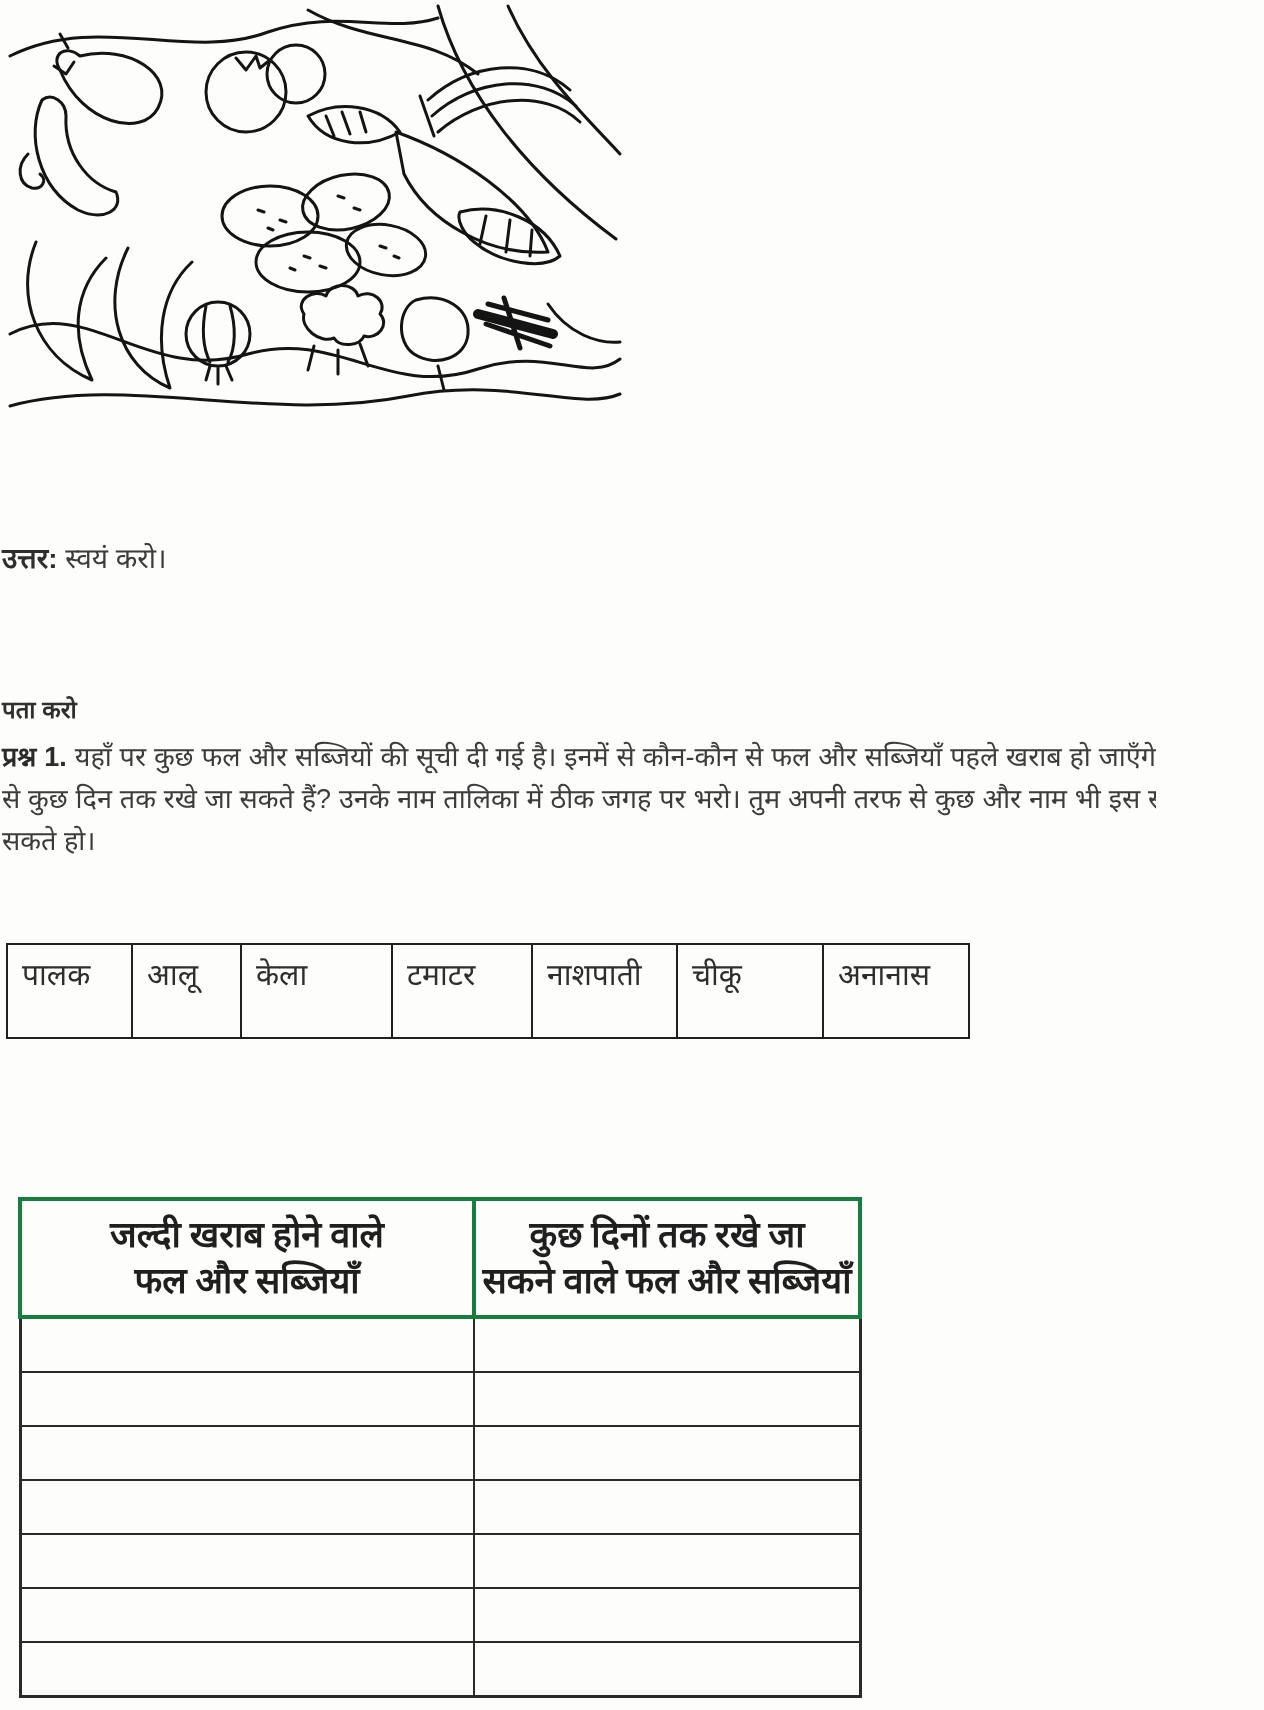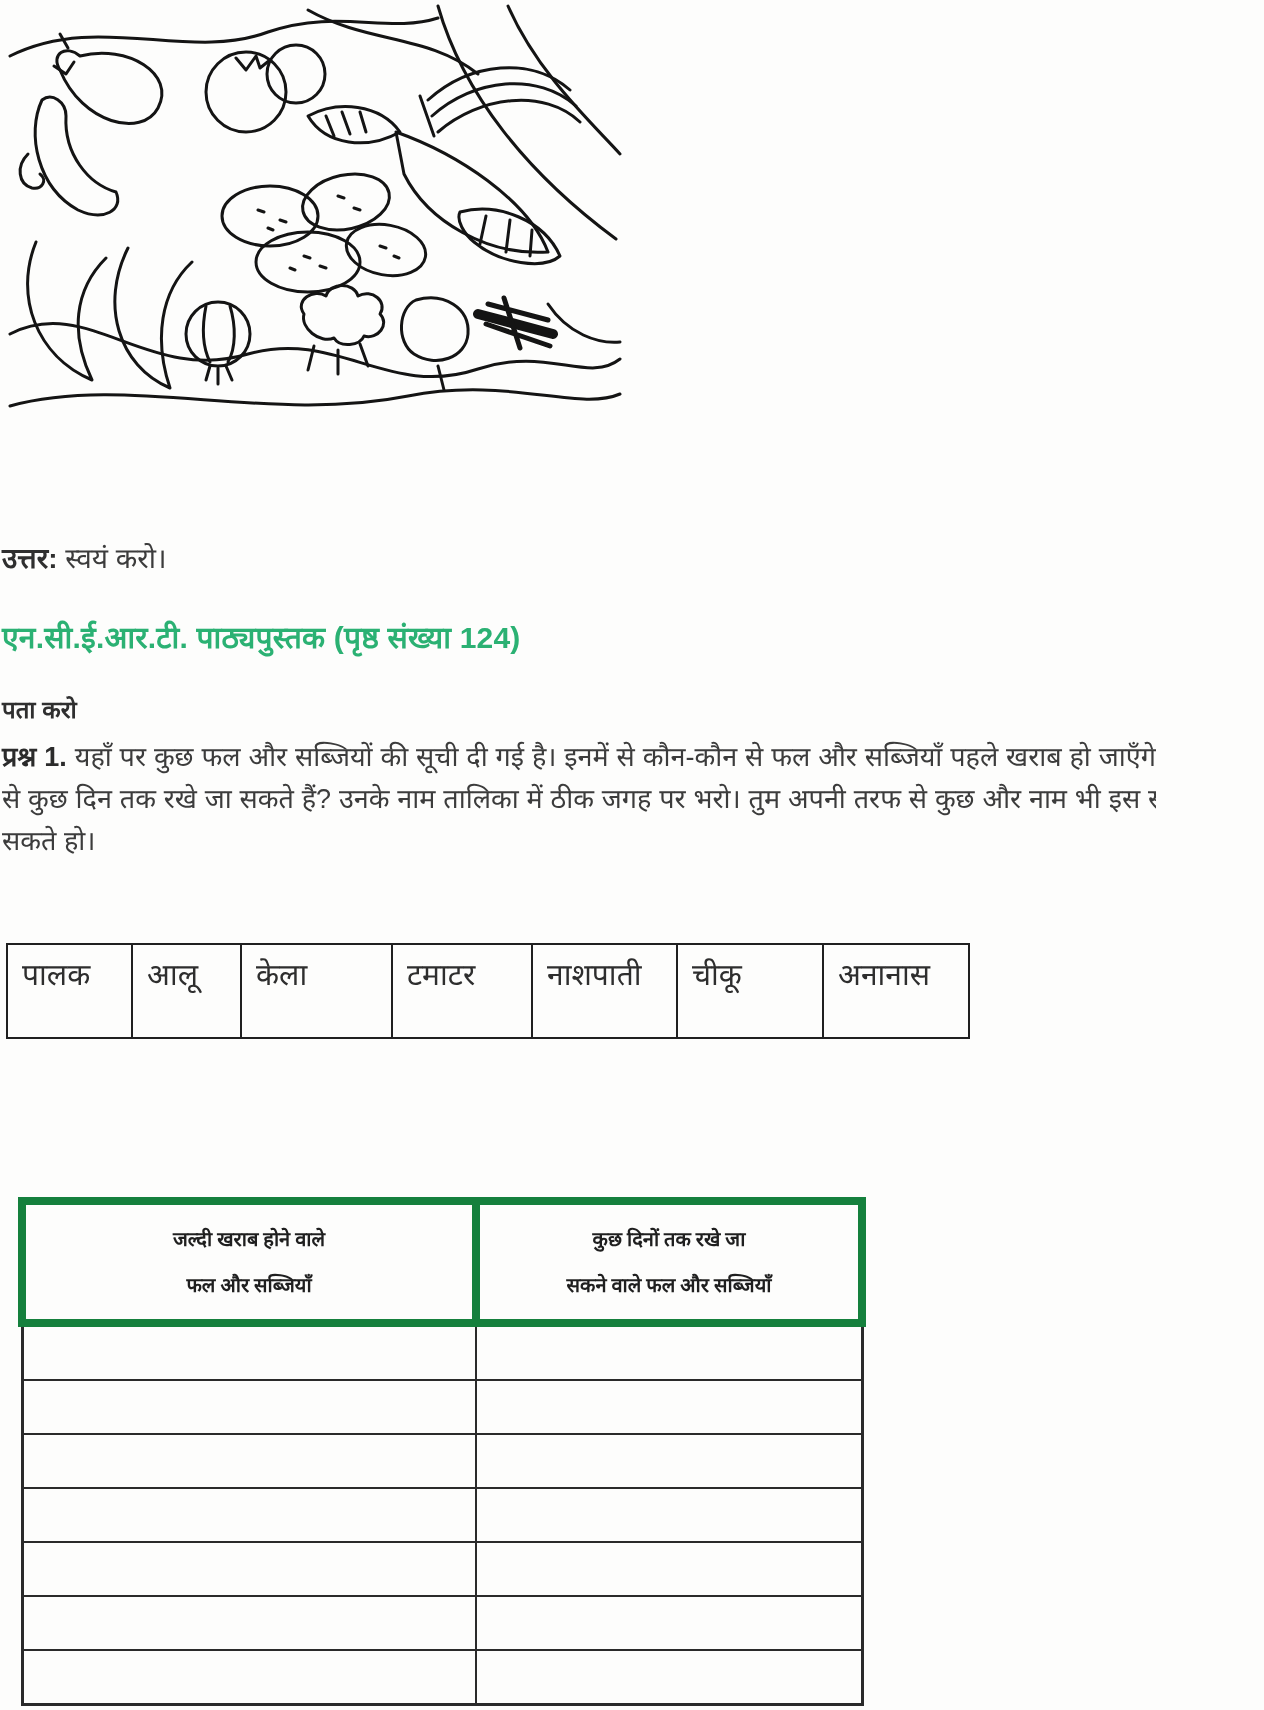--- a/index.html
+++ b/index.html
@@ -47,23 +47,23 @@
   }
   .list-table tr.r1 td{height:84px;}
   .list-table tr.r2 td{height:110px;}
 
   .sort-table{
     position:absolute;left:18px;top:1197px;
     width:840px;table-layout:fixed;
     border:3px solid #2a2a2a;
   }
   .sort-table th{
-    border:8px solid #15803d;
+    border:4px solid #15803d;
     height:112px;
-    font-size:20px;font-weight:700;color:#1f1f1f;
+    font-size:36px;font-weight:700;color:#1f1f1f;
     text-align:center;line-height:46px;
     font-family:"Liberation Serif","DejaVu Serif",serif;
   }
   .sort-table td{
     border:2px solid #2a2a2a;
     height:50px;
   }
 </style>
 </head>
 <body>
@@ -128,21 +128,20 @@
       <path d="M296,310 c-10,-14 10,-26 22,-18 c4,-14 28,-14 32,0 c14,-8 30,6 22,18 c10,10 -2,26 -16,22 c-4,10 -24,12 -30,2 c-14,6 -34,-10 -30,-24 Z"></path>
       <path d="M306,342 L300,366 M330,346 L330,370 M352,340 L360,362"></path>
     </g>
   </svg>
 
   <div class="answer-line">
     <span class="lbl">उत्तर:</span>
     <span>स्वयं करो।</span>
   </div>
 
-  <div class="section-heading">एन.सी.ई.आर.टी. पाठ्यपुस्तक (पृष्ठ संख्या 124)</div>
 
   <div class="activity-heading">पता करो</div>
 
   <div class="question">
     <span class="lbl">प्रश्न 1.</span>
     <span>यहाँ पर कुछ फल और सब्जियों की सूची दी गई है। इनमें से कौन-कौन से फल और सब्जियाँ पहले खराब हो जाएँगे और कौन-से कुछ दिन तक रखे जा सकते हैं? उनके नाम तालिका में ठीक जगह पर भरो। तुम अपनी तरफ से कुछ और नाम भी इस सूची में डाल सकते हो।</span>
   </div>
 
   <table class="list-table">
     <colgroup>

